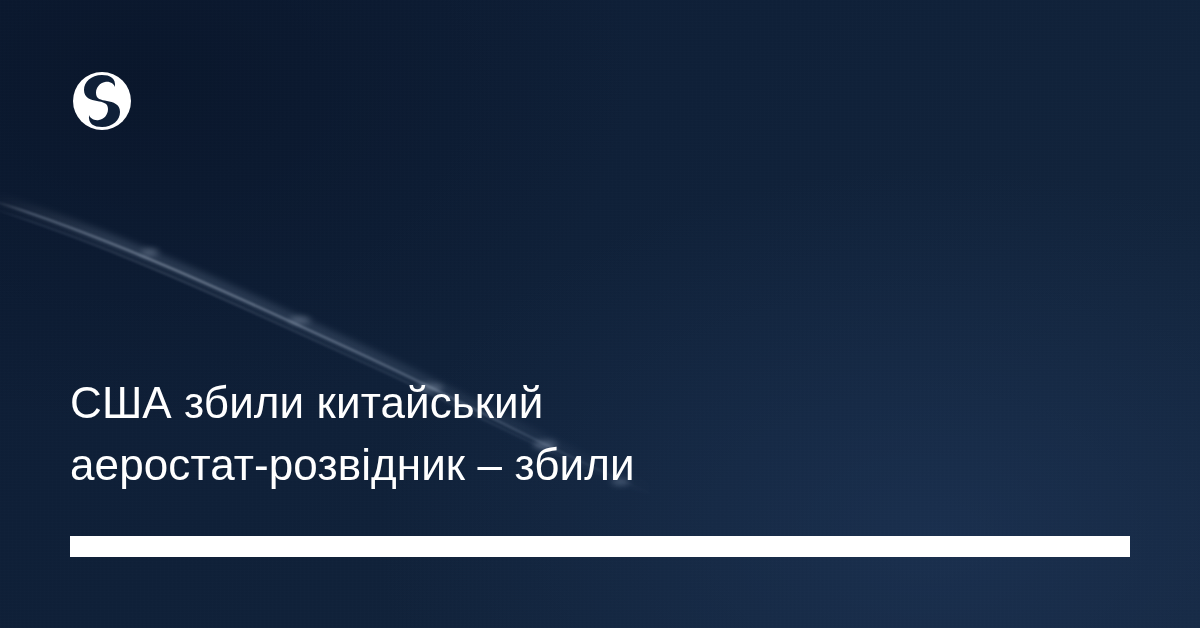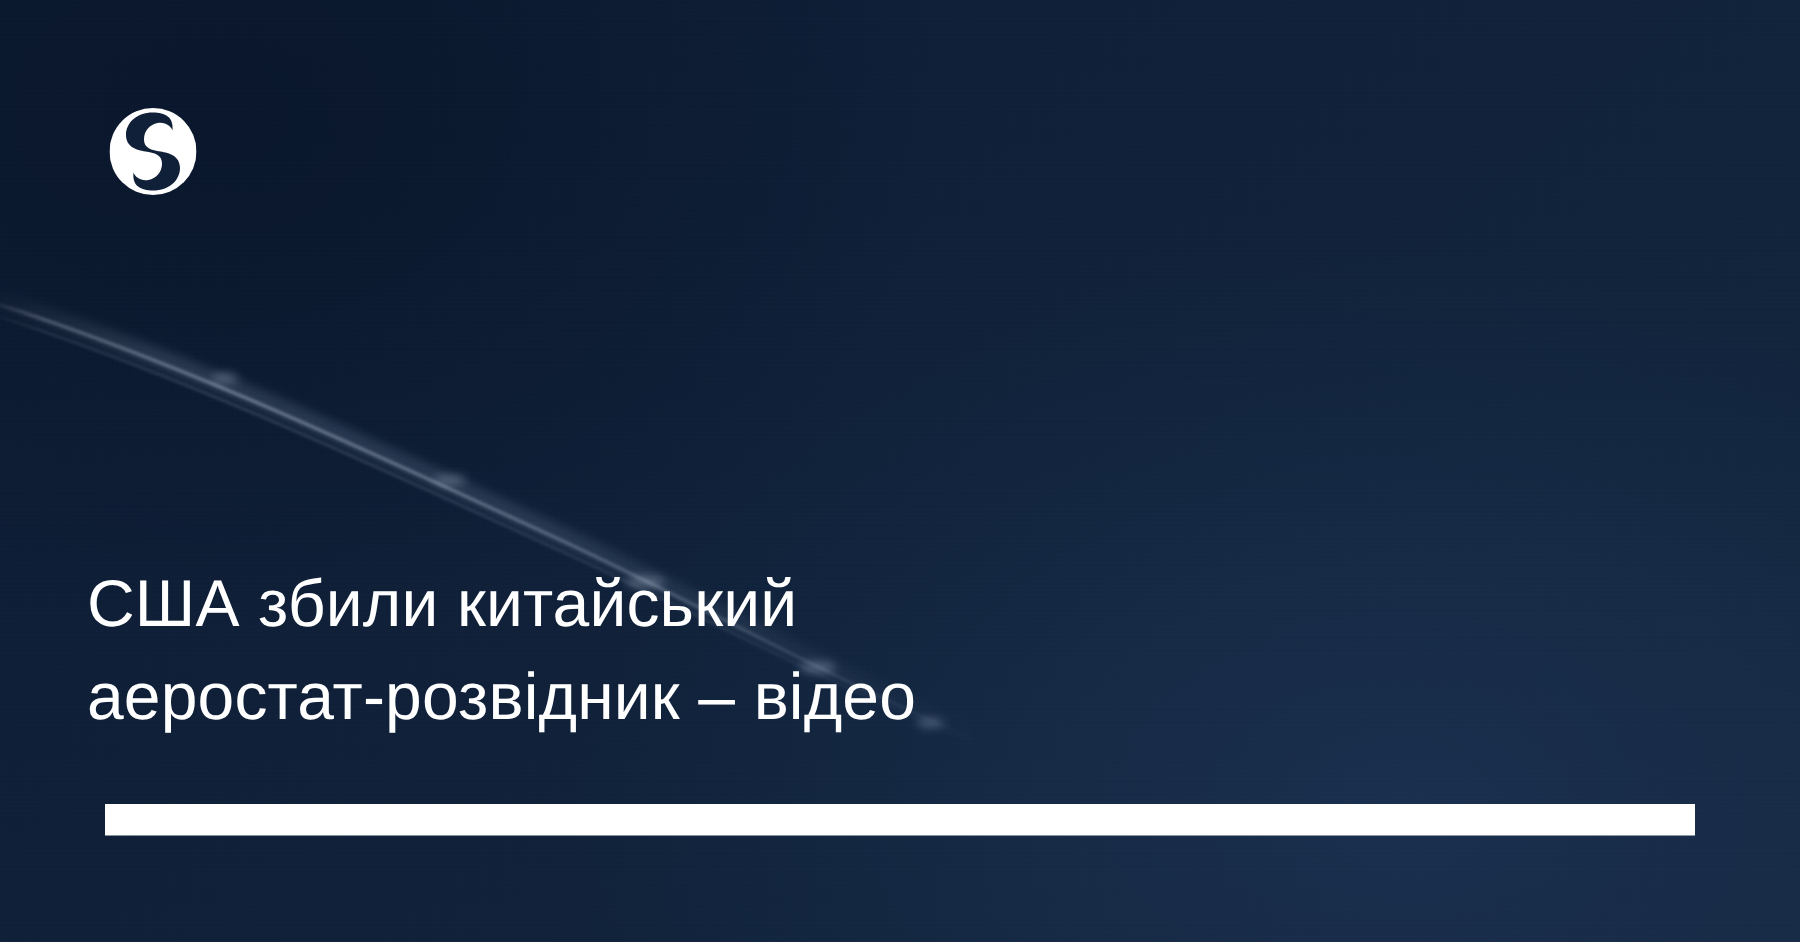--- a/index.html
+++ b/index.html
@@ -55,21 +55,21 @@
     position: absolute;
     left: 73px;
     top: 72px;
     width: 58px;
     height: 58px;
   }
 
   
   .headline {
     position: absolute;
-    left: 58px;
+    left: 70px;
     top: 372px;
     width: 1060px;
     color: #ffffff;
     font-size: 44px;
     line-height: 62px;
     font-weight: 400;
     letter-spacing: 0.1px;
     text-rendering: optimizeLegibility;
   }
 
@@ -145,18 +145,18 @@
              C 40 55, 47 48, 47 40
              C 47 32, 40 30, 34 29
              C 28 28, 23 27, 23 21
              C 23 15, 27 11, 32 10
              C 37 9, 41 12, 42 15
              C 43 6, 37 3, 29 3 Z" fill="#0f2038"></path>
   </svg>
 
   <h1 class="headline">
     <span class="headline-line">США збили китайський</span>
-    <span class="headline-line">аеростат-розвідник – відео</span>
+    <span class="headline-line">аеростат-розвідник – збили</span>
   </h1>
 
   <div class="accent-bar"></div>
 
 </div>
 
 </body></html>

